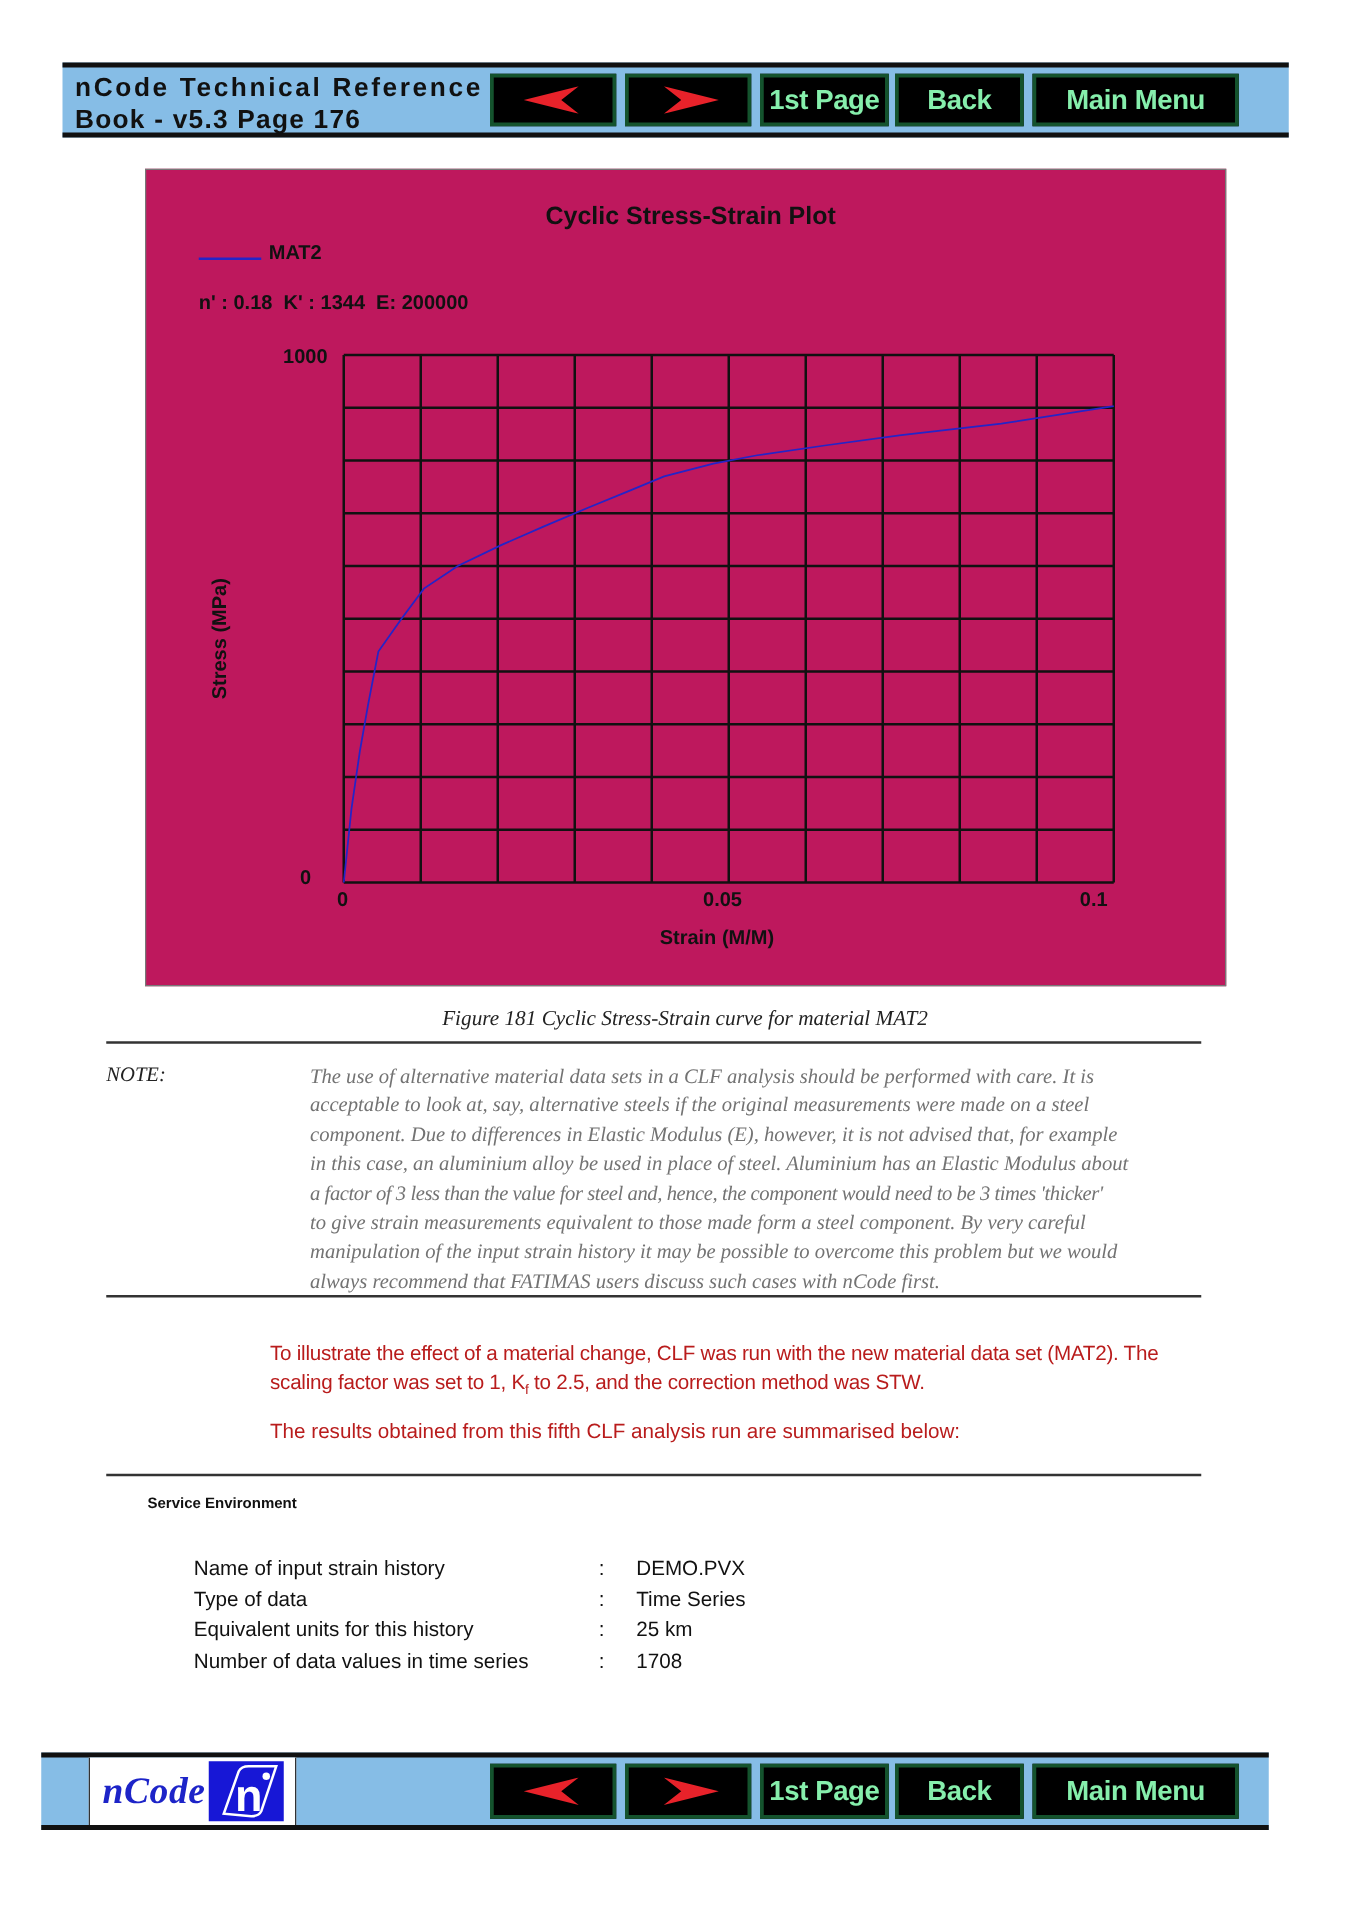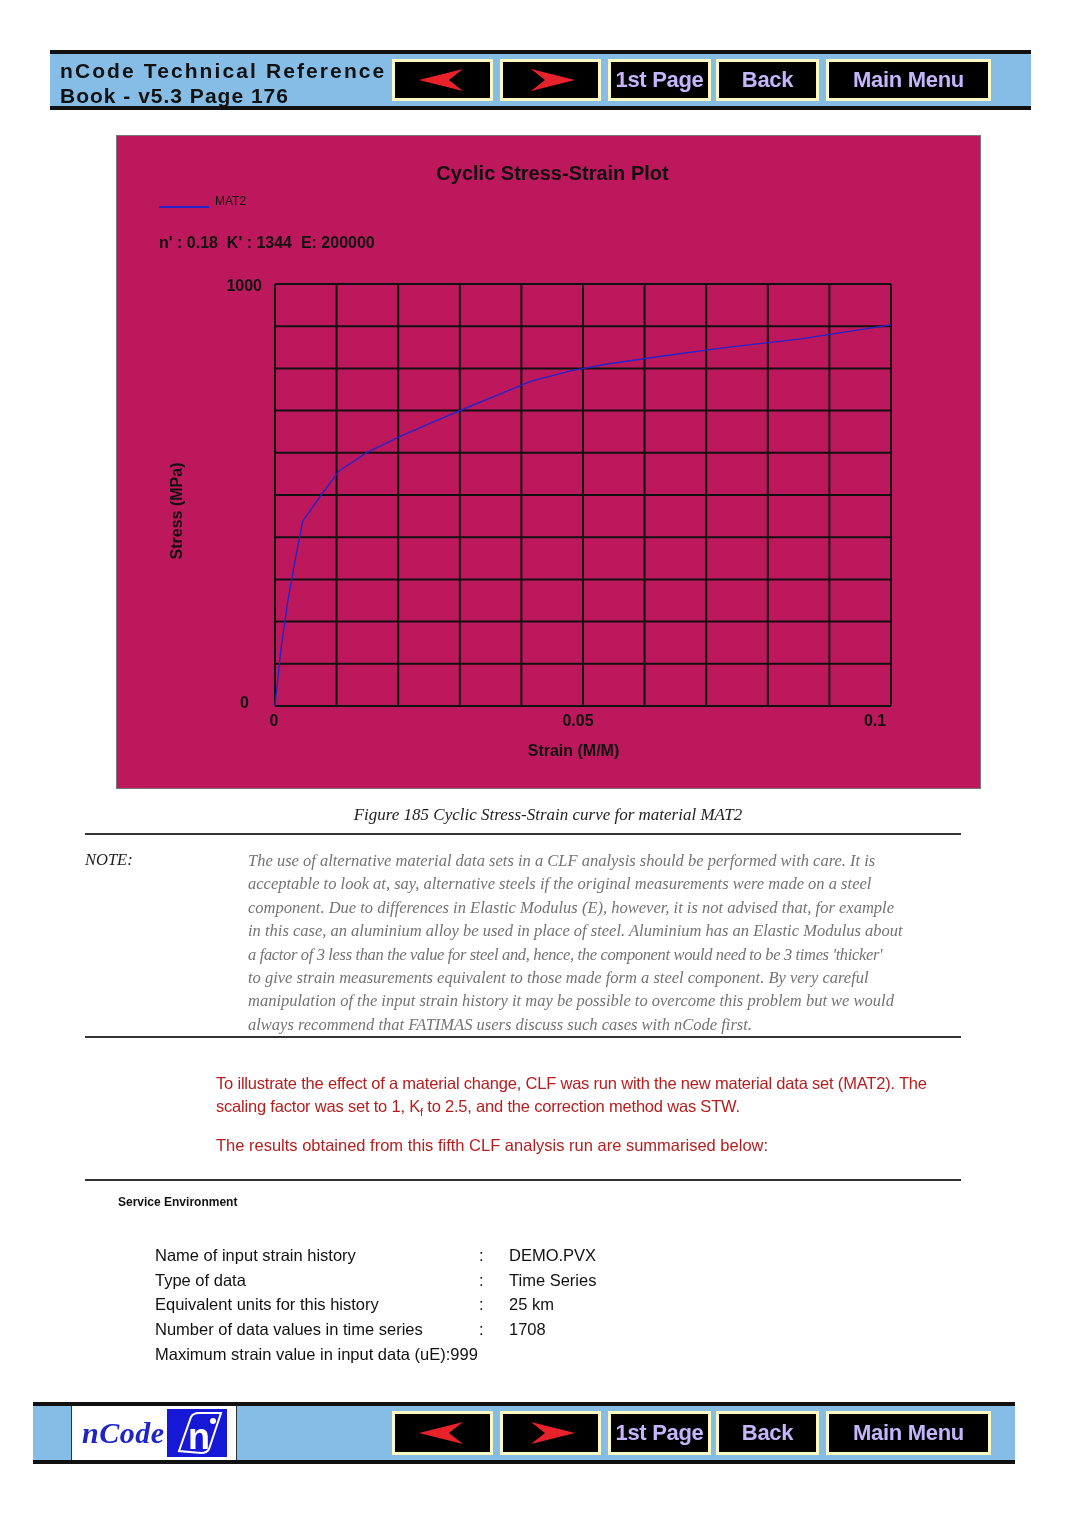--- a/index.html
+++ b/index.html
@@ -20,22 +20,22 @@
       position: absolute; left: 10px; top: 4px;
       font-family: "Liberation Sans", sans-serif; font-weight: bold;
       font-size: 21px; line-height: 25px; color: #111;
     }
     .hdr-title .l1 { letter-spacing: 2.1px; display: block; }
     .hdr-title .l2 { letter-spacing: 1px; display: block; }
 
     .nav-btn {
       position: absolute;
       background: #000;
-      border: 3px solid #fef9c3;
-      color: #c4b5fd;
+      border: 3px solid #14532d;
+      color: #86efac;
       font-family: "Liberation Sans", sans-serif;
       font-weight: bold;
       display: flex; align-items: center; justify-content: center;
       cursor: pointer;
       white-space: nowrap;
     }
     .navbar.top .nav-btn { top: 5px; height: 42px; }
     .navbar.bottom .nav-btn { top: 5px; height: 44px; }
     .nav-btn .txt { font-size: 22px; letter-spacing: -0.3px; }
     .nav-btn svg { display: block; }
@@ -57,22 +57,22 @@
     
     .figure-box {
       position: absolute; left: 116px; top: 135px; width: 865px; height: 654px;
       border: 1.5px solid #777; background: #be185d;
     }
     .chart-title {
       position: absolute; left: 0; width: 100%; top: 26px; text-align: center;
       font-weight: bold; font-size: 20px; padding-left: 8px;
     }
     .legend {
-      position: absolute; left: 42px; top: 58px; display: flex; align-items: center;
-      font-weight: normal; font-size: 12px;
+      position: absolute; left: 42px; top: 58px; display: flex; 
+      font-weight: bold; font-size: 16px;
     }
     .legend .swatch { width: 50px; height: 2px; background: #2424c8; margin-right: 6px; margin-top: 12px; }
     .params {
       position: absolute; left: 42px; top: 98px; font-weight: bold; font-size: 16px;
       white-space: pre;
     }
     .ytick { position: absolute; font-weight: bold; font-size: 16px; text-align: right; width: 60px; }
     .xtick { position: absolute; font-weight: bold; font-size: 16px; text-align: center; width: 60px; }
     .axis-label-x {
       position: absolute; left: 0; width: 100%; text-align: center; top: 606px;
@@ -185,21 +185,21 @@
   <div class="ytick" style="left:85px; top:141px;">1000</div>
   <div class="ytick" style="left:72px; top:558px;">0</div>
   <div class="xtick" style="left:127px; top:576px;">0</div>
   <div class="xtick" style="left:431px; top:576px;">0.05</div>
   <div class="xtick" style="left:728px; top:576px;">0.1</div>
 
   <div class="axis-label-x">Strain (M/M)</div>
   <div class="axis-label-y">Stress (MPa)</div>
 </div>
 
-<div class="caption">Figure 185   Cyclic Stress-Strain curve for material MAT2</div>
+<div class="caption">Figure 181   Cyclic Stress-Strain curve for material MAT2</div>
 
 <div class="rule" style="left:85px; top:833px; width:876px;"></div>
 
 <div class="note-label">NOTE:</div>
 <div class="note-body">
   <span>The use of alternative material data sets in a CLF analysis should be performed with care. It is</span>
   <span>acceptable to look at, say, alternative steels if the original measurements were made on a steel</span>
   <span>component. Due to differences in Elastic Modulus (E), however, it is not advised that, for example</span>
   <span>in this case, an aluminium alloy be used in place of steel. Aluminium has an Elastic Modulus about</span>
   <span style="letter-spacing:-0.35px;">a factor of 3 less than the value for steel and, hence, the component would need to be 3 times 'thicker'</span>
@@ -235,23 +235,20 @@
   <div class="kv-row">
     <span class="k">Equivalent units for this history</span>
     <span class="sep">:</span>
     <span class="v">25 km</span>
   </div>
   <div class="kv-row">
     <span class="k">Number of data values in time series</span>
     <span class="sep">:</span>
     <span class="v">1708</span>
   </div>
-  <div class="kv-row">
-    <span>Maximum strain value in input data (uE):999</span>
-  </div>
 </div>
 
 <div class="navbar bottom">
   <div class="logo">
     <span class="logo-text">nCode</span>
     <div class="logo-mark">
       <svg width="56" height="44" viewBox="0 0 56 44">
         <path d="M10,40 L22,6 Q24,2 30,2 L52,2 L40,38 Q38,42 32,42 Z" fill="none" stroke="#ffffff" stroke-width="2"></path>
         <text x="19" y="38" font-family="Liberation Sans, sans-serif" font-weight="bold" font-size="36" fill="#ffffff">n</text>
         <circle cx="44" cy="10" r="3" fill="#ffffff"></circle>

